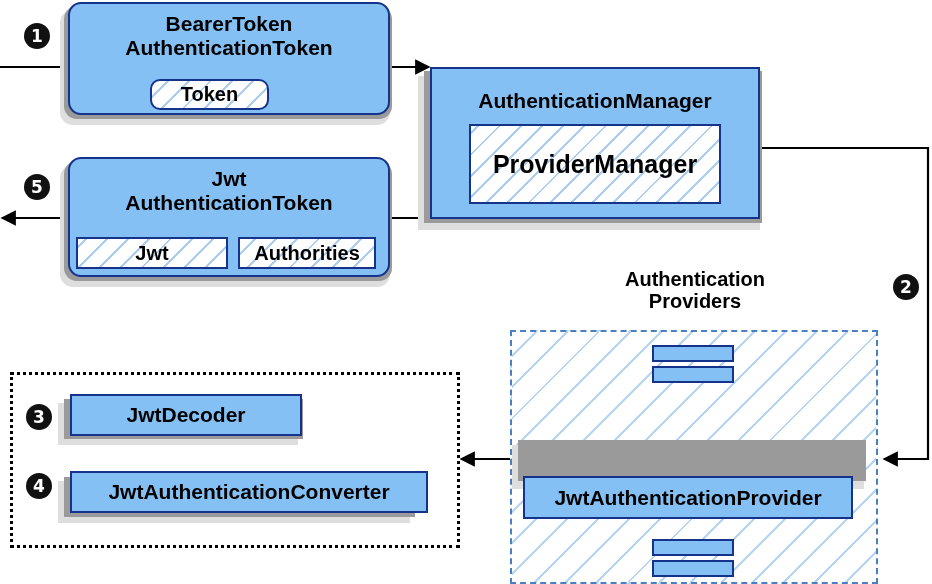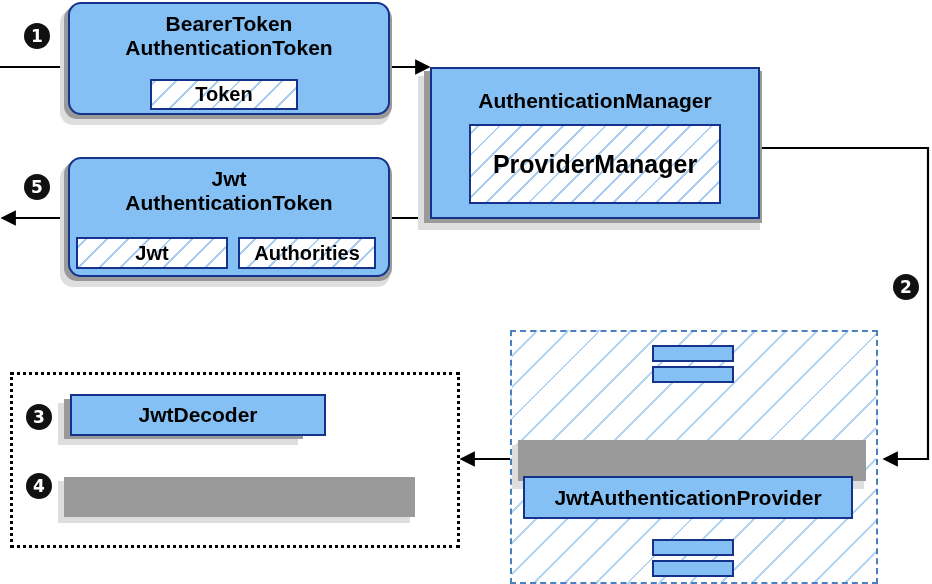--- a/index.html
+++ b/index.html
@@ -147,20 +147,24 @@
 
     <line x1="70" y1="218" x2="2" y2="218" stroke="#000000" stroke-width="2.2" marker-end="url(#arrowEnd)"></line>
 
     <line x1="694" y1="388" x2="694" y2="437" stroke="#000000" stroke-width="4" marker-start="url(#arrowStart)" marker-end="url(#arrowEnd)"></line>
 
     <line x1="694" y1="487" x2="694" y2="534" stroke="#000000" stroke-width="4" marker-start="url(#arrowStart)" marker-end="url(#arrowEnd)"></line>
   </svg>
 
   <div class="dotted-region providers-region" style="left:510px; top:330px; width:368px; height:254px;"></div>
 
+  <div class="plain-label" style="left:560px; top:268px; width:270px; font-size:20px;">
+    <span>Authentication</span><br>
+    <span>Providers</span>
+  </div>
 
   <div class="minibar" style="left:652px; top:345px; width:82px; height:17px;"></div>
   <div class="minibar" style="left:652px; top:366px; width:82px; height:17px;"></div>
 
   <div class="minibar" style="left:652px; top:539px; width:82px; height:17px;"></div>
   <div class="minibar" style="left:652px; top:560px; width:82px; height:17px;"></div>
 
   <div class="shadow-outer" style="left:512px; top:445px; width:352px; height:44px;"></div>
   <div class="shadow-inner" style="left:518px; top:440px; width:348px; height:41px;"></div>
   <div class="node" style="left:523px; top:436px; width:330px; height:43px; font-size:21px;margin-top:40px;">
@@ -177,21 +181,21 @@
     <span>ProviderManager</span>
   </div>
 
   <div class="shadow-outer rounded-sh" style="left:60px; top:10px; width:330px; height:115px;"></div>
   <div class="shadow-inner rounded-sh" style="left:64px; top:6px; width:328px; height:113px;"></div>
   <div class="node rounded" style="left:68px; top:2px; width:322px; height:113px; font-size:21px;
               flex-direction:column; justify-content:flex-start; padding-top:8px;">
     <span>BearerToken</span>
     <span>AuthenticationToken</span>
   </div>
-  <div class="hatch-box" style="left:150px; top:79px; width:148px; height:31px; font-size:20px;">
+  <div class="hatch-box" style="left:150px; top:79px; width:119px; height:31px; font-size:20px;border-radius:10px;">
     <span>Token</span>
   </div>
 
   <div class="shadow-outer rounded-sh" style="left:60px; top:165px; width:330px; height:122px;"></div>
   <div class="shadow-inner rounded-sh" style="left:64px; top:161px; width:328px; height:120px;"></div>
   <div class="node rounded" style="left:68px; top:157px; width:322px; height:120px; font-size:21px;
               flex-direction:column; justify-content:flex-start; padding-top:8px;">
     <span>Jwt</span>
     <span>AuthenticationToken</span>
   </div>
@@ -199,26 +203,29 @@
     <span>Jwt</span>
   </div>
   <div class="hatch-box" style="left:238px; top:237px; width:138px; height:32px; font-size:20px;align-items:center;">
     <span>Authorities</span>
   </div>
 
   <div class="dotted-region converters-region" style="left:10px; top:372px; width:450px; height:176px;"></div>
 
   <div class="shadow-outer" style="left:58px; top:403px; width:240px; height:42px;"></div>
   <div class="shadow-inner" style="left:64px; top:399px; width:239px; height:40px;"></div>
-  <div class="node" style="left:70px; top:394px; width:256px; height:42px; font-size:21px;">
+  <div class="node" style="left:70px; top:394px; width:232px; height:42px; font-size:21px;">
     <span>JwtDecoder</span>
   </div>
 
   <div class="shadow-outer" style="left:58px; top:481px; width:352px; height:42px;"></div>
   <div class="shadow-inner" style="left:64px; top:477px; width:351px; height:40px;"></div>
+  <div class="node" style="left:70px; top:471px; width:358px; height:42px; font-size:21px;">
+    <span>JwtAuthenticationConverter</span>
+  </div>
 
   <div class="marker" style="left:24px; top:23px;">
     <span>1</span>
   </div>
   <div class="marker" style="left:24px; top:174px;">
     <span>5</span>
   </div>
   <div class="marker" style="left:893px; top:274px;">
     <span>2</span>
   </div>

